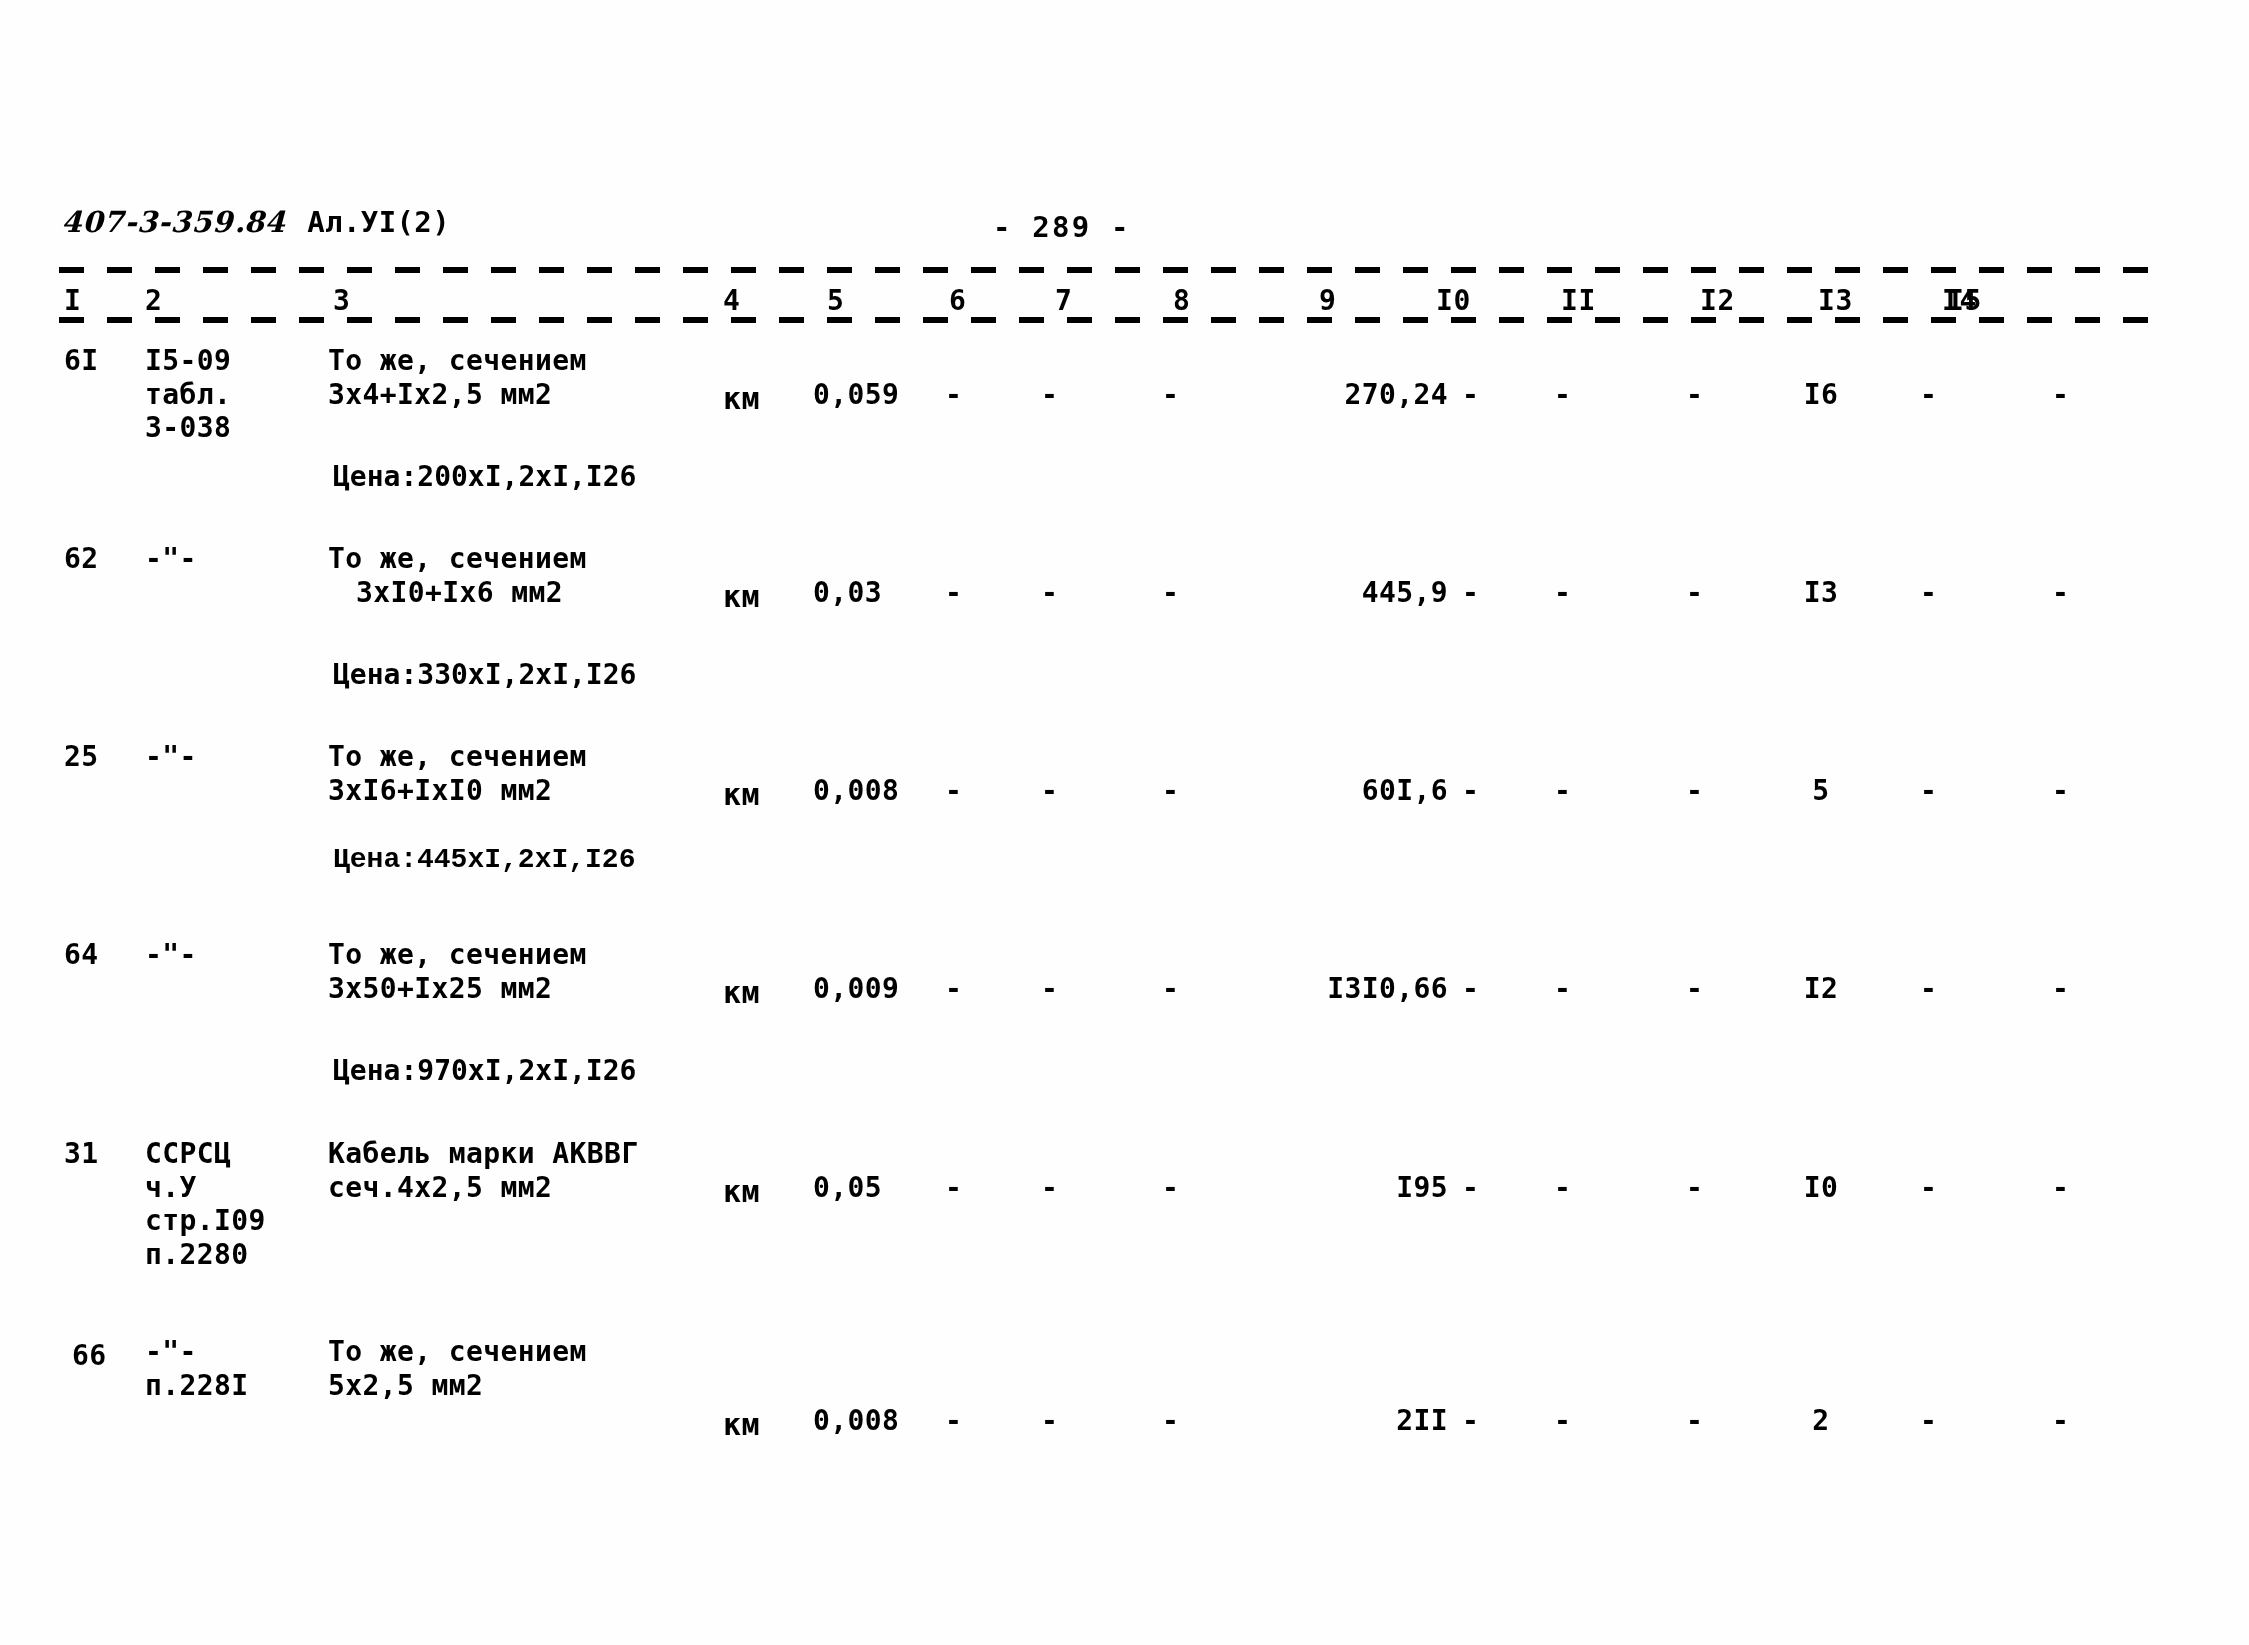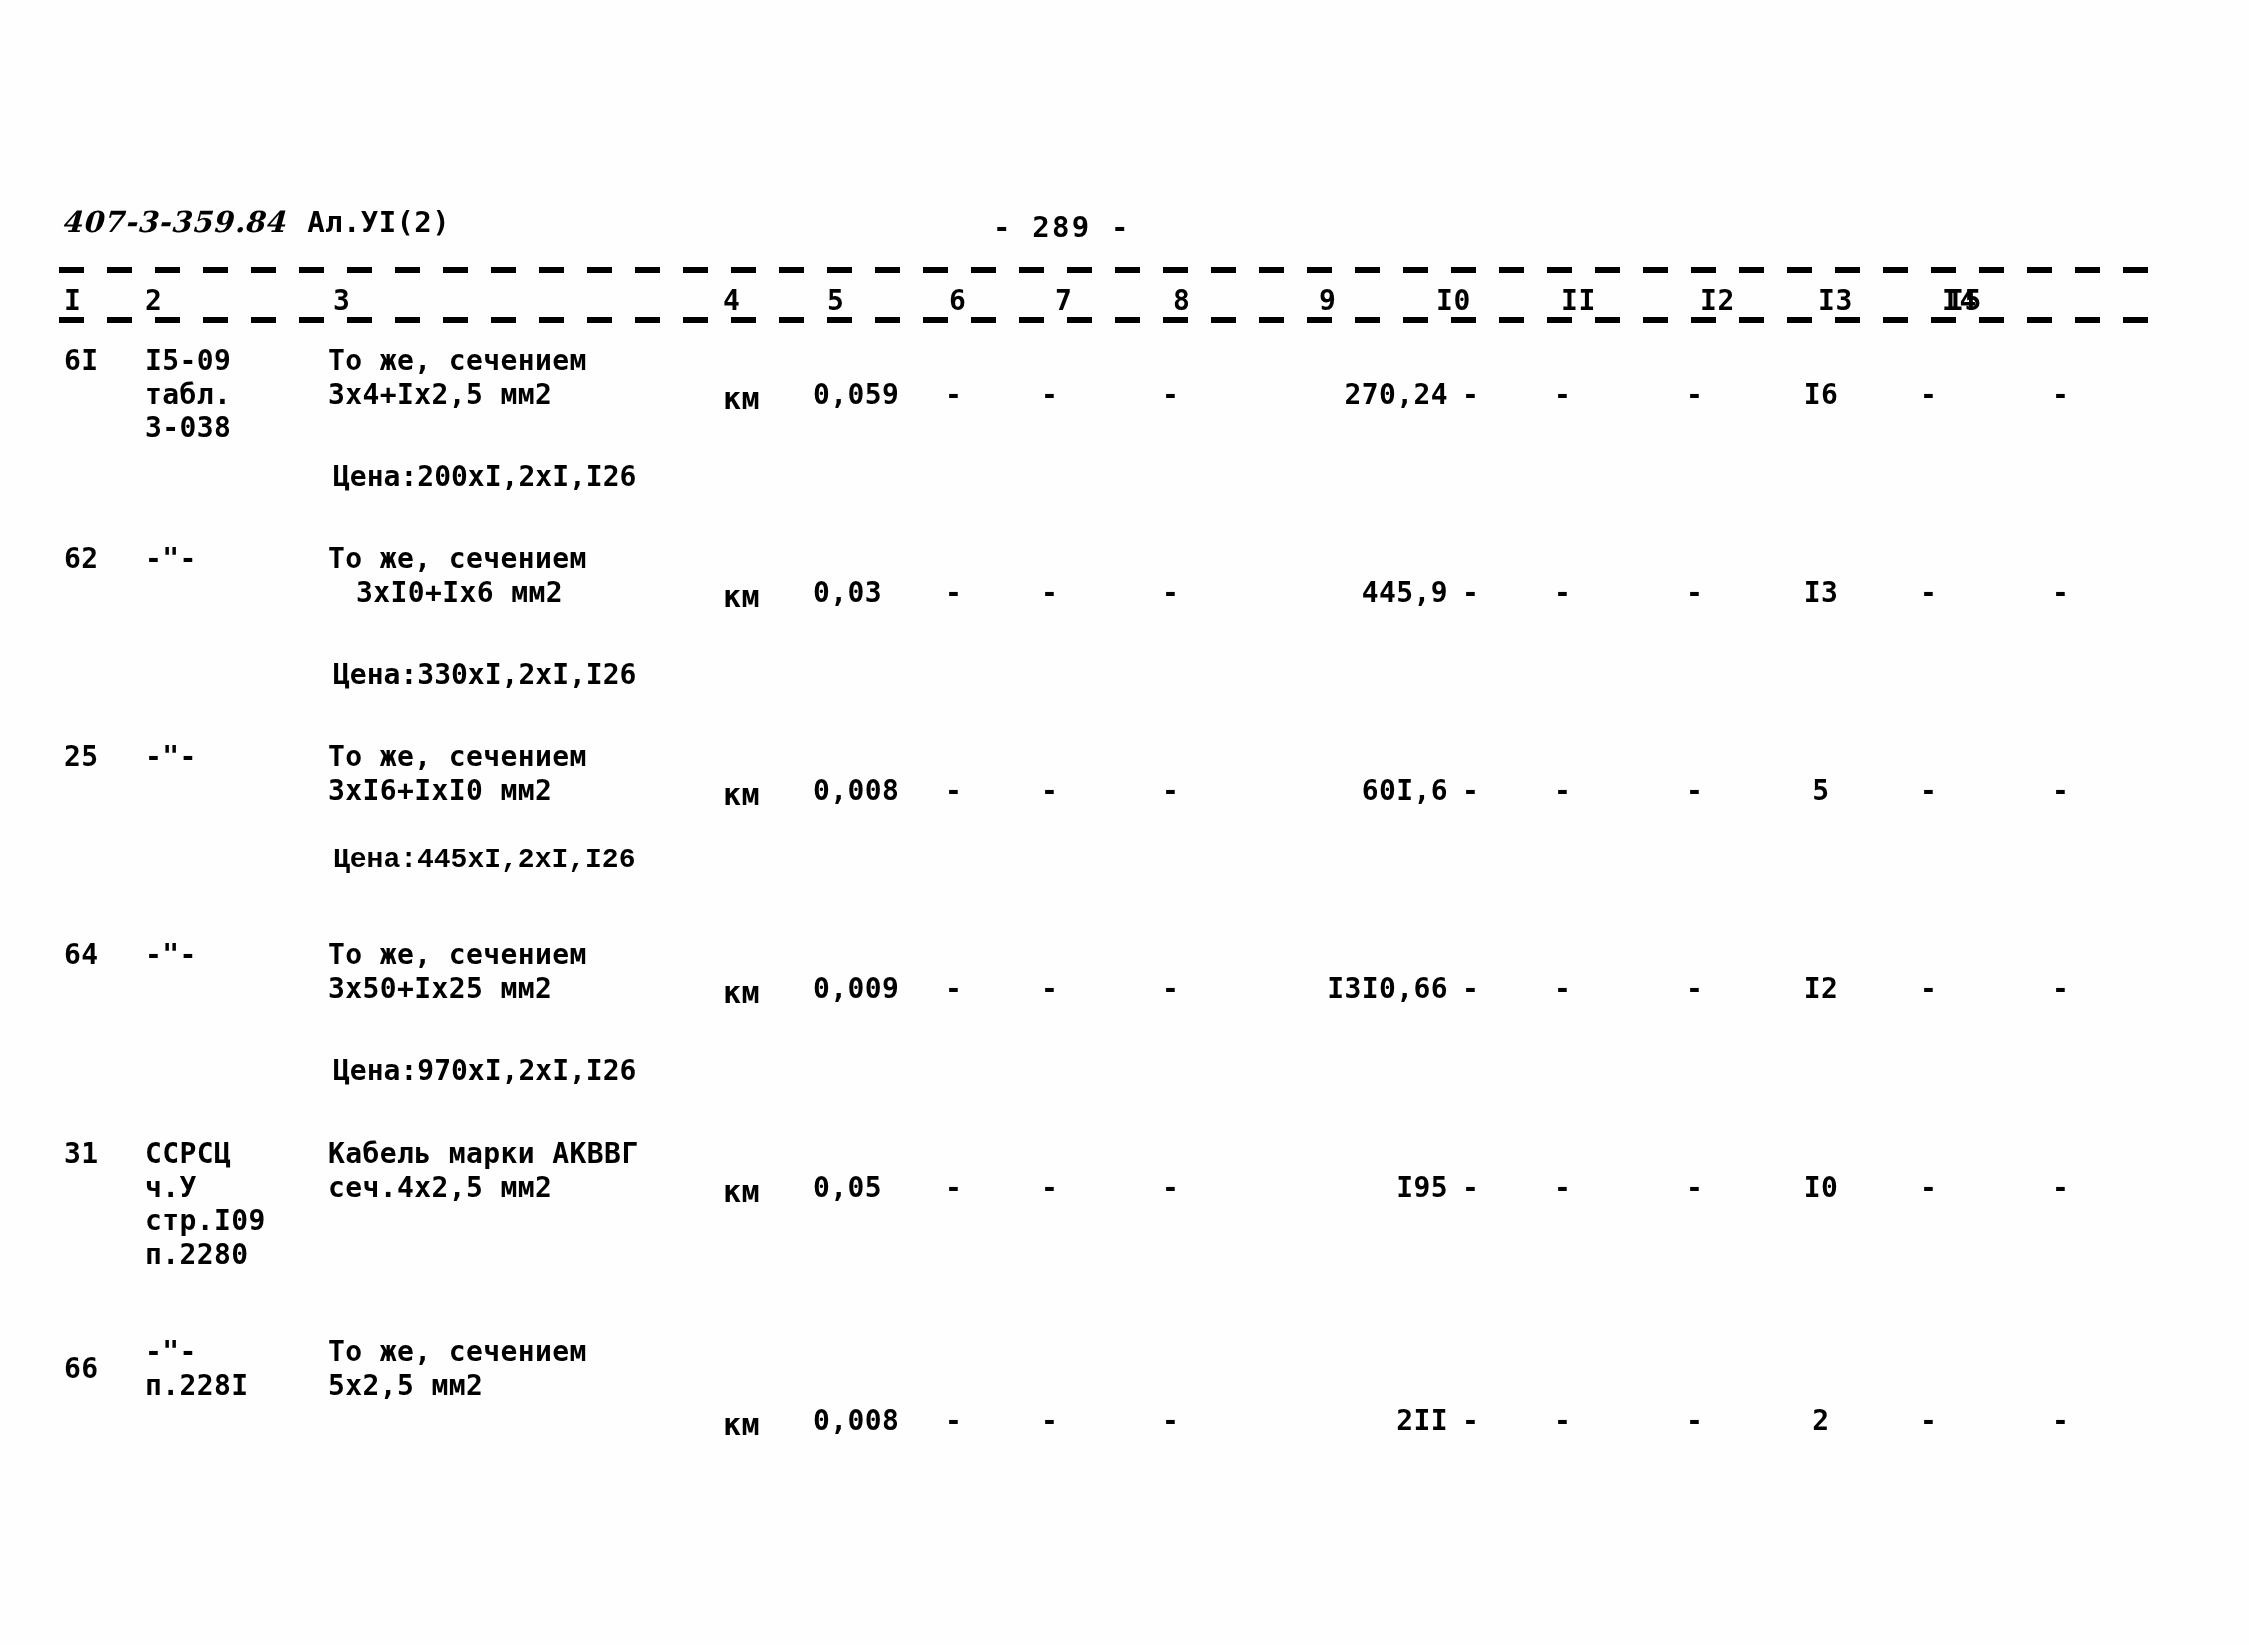--- a/index.html
+++ b/index.html
@@ -265,21 +265,21 @@
     <div class="cell c9" style="top:34px;">I95</div>
     <div class="cell c10" style="top:34px;">-</div>
     <div class="cell c11" style="top:34px;">-</div>
     <div class="cell c12" style="top:34px;">-</div>
     <div class="cell c13" style="top:34px;">I0</div>
     <div class="cell c14" style="top:34px;">-</div>
     <div class="cell c15" style="top:34px;">-</div>
   </div>
 
   <div class="row" style="top:1335px;">
-    <div class="cell c1" style="top:17px;">66</div>
+    <div class="cell c1" style="top:4px;margin-left:8px;">66</div>
     <div class="cell c2" style="top:0;">-"-</div>
     <div class="cell c2" style="top:34px;">п.228I</div>
     <div class="cell c3" style="top:0;">То же, сечением</div>
     <div class="cell c3" style="top:34px;">5х2,5 мм2</div>
     <div class="cell c4 unit" style="top:73px;">км</div>
     <div class="cell c5" style="top:69px;">0,008</div>
     <div class="cell c6" style="top:69px;">-</div>
     <div class="cell c7" style="top:69px;">-</div>
     <div class="cell c8" style="top:69px;">-</div>
     <div class="cell c9" style="top:69px;">2II</div>

